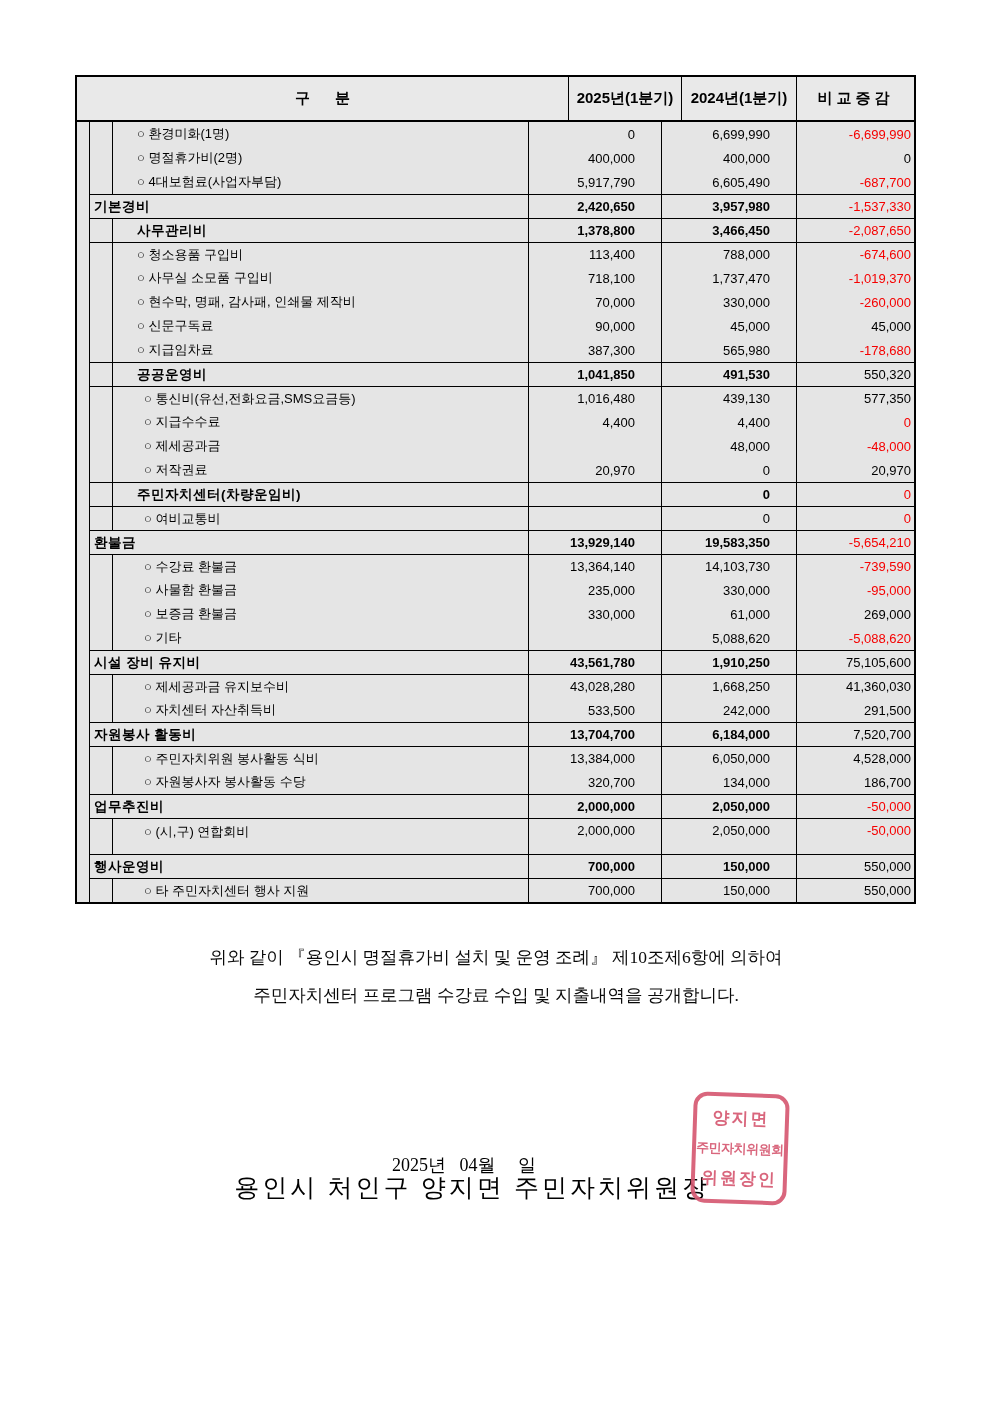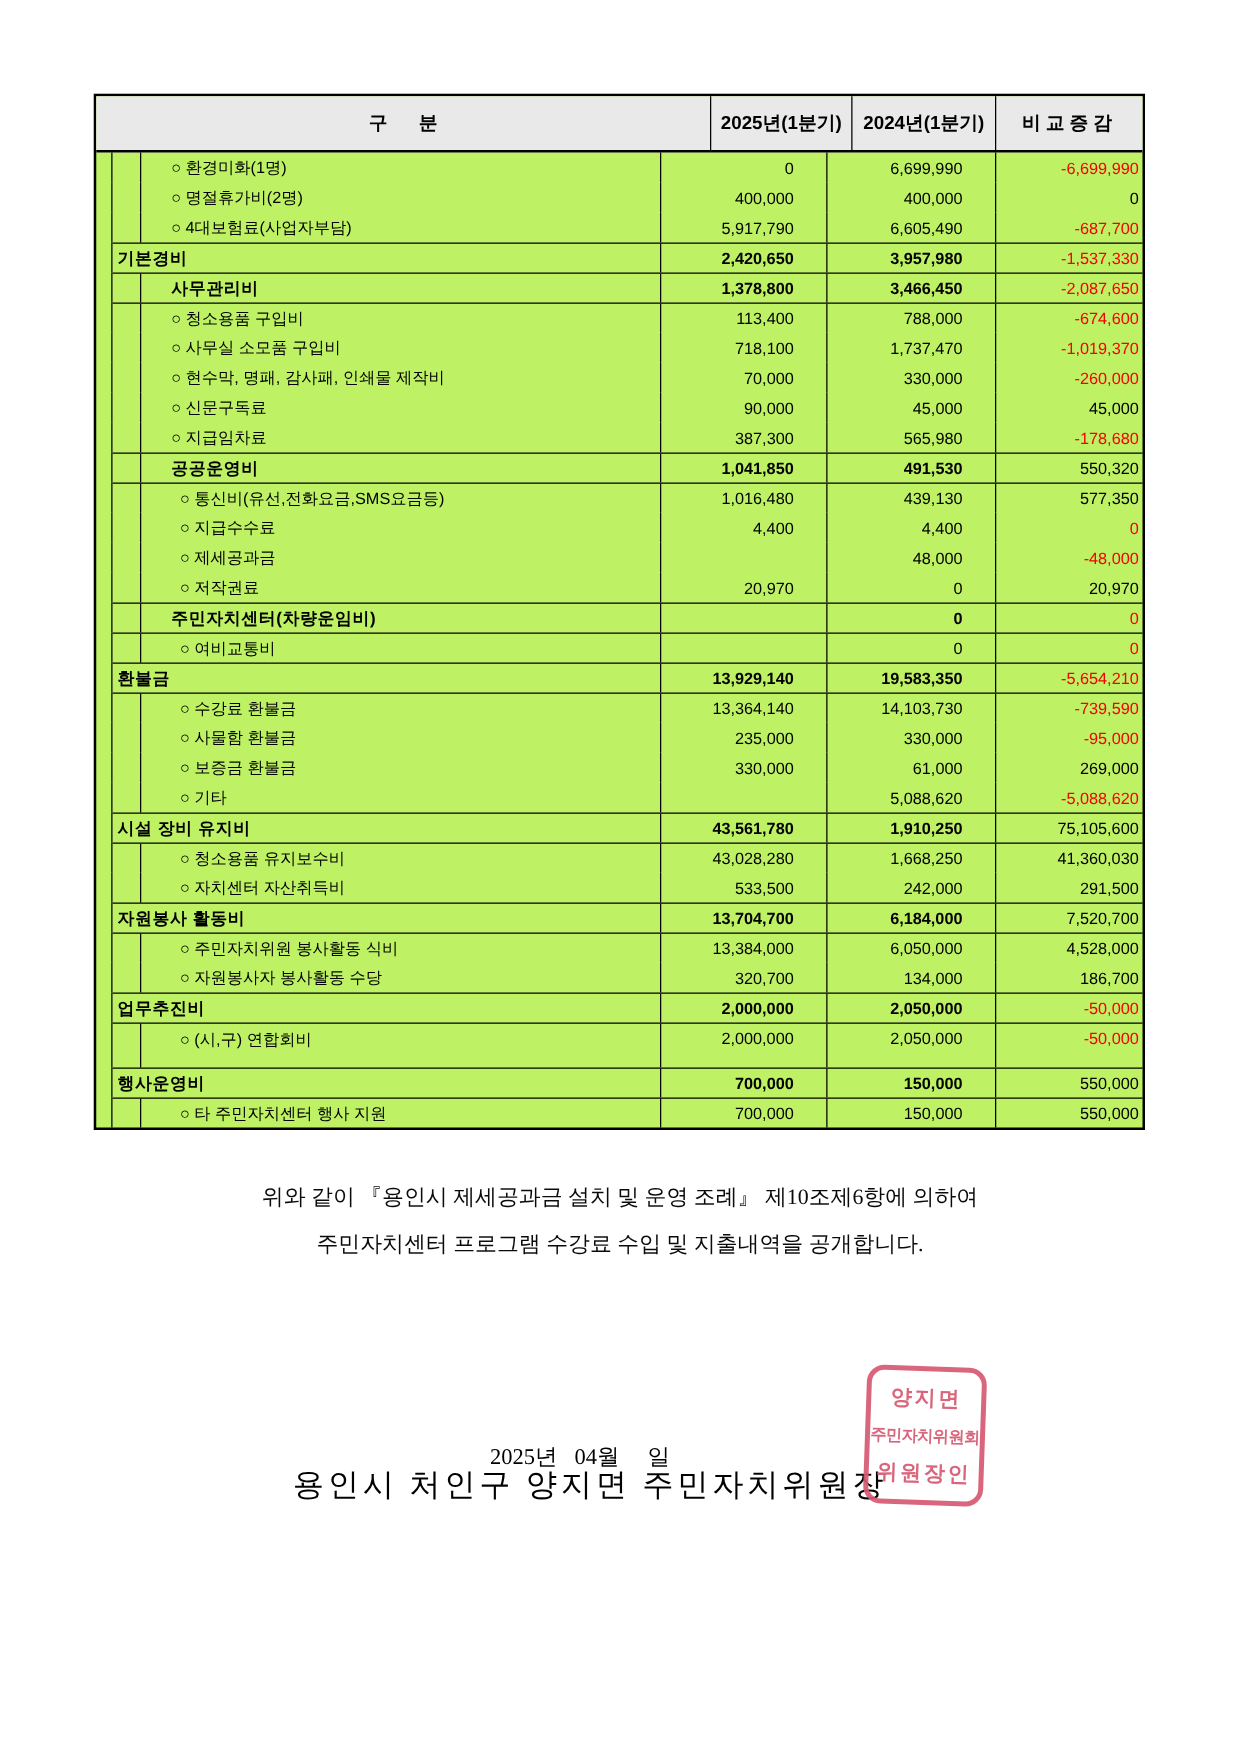--- a/index.html
+++ b/index.html
@@ -1,21 +1,21 @@
 <!DOCTYPE html>
 <html style="--neg: #f50000; --hdrbg: #e9e9e9; --stamp: #d65a72;"><head>
 <meta charset="utf-8">
 <style>
   * { margin:0; padding:0; box-sizing:border-box; }
   html,body { background:#ffffff; }
   body { width:992px; height:1403px; font-family:"Liberation Sans", sans-serif; color:#000; }
   .page { position:relative; width:992px; height:1403px; overflow:hidden; }
 
   
-  .ftable { position:absolute; left:75px; top:75px; width:841px; border:2px solid #000; background:#bef264; }
+  .ftable { position:absolute; left:75px; top:75px; width:841px; border:2px solid #000; background:#e5e5e5; }
 
   .thead { display:flex; height:45px; background:var(--hdrbg,#e9e9e9); border-bottom:2px solid #000; }
   .thead .hc { display:flex; align-items:center; justify-content:center; font-weight:bold; font-size:15px; white-space:pre; }
   .hc.hlabel { flex:1; }
   .hc.hc1 { width:113px; border-left:1px solid #000; }
   .hc.hc2 { width:115px; border-left:1px solid #000; }
   .hc.hc3 { width:118px; border-left:1px solid #000; letter-spacing:4px; }
 
   .trow { display:flex; height:24px; }
   .trow.tall { height:36px; }
@@ -295,21 +295,21 @@
         <div class="lbl">시설 장비 유지비</div>
         <div class="val c1">43,561,780</div>
         <div class="val c2">1,910,250</div>
         <div class="val c3">75,105,600</div>
       </div>
     </div>
         <div class="trow item2 sep">
       <div class="strip"></div>
       <div class="rest">
         <div class="ind"></div>
-        <div class="lbl">○ 청소용품 유지보수비</div>
+        <div class="lbl">○ 제세공과금 유지보수비</div>
         <div class="val c1">43,028,280</div>
         <div class="val c2">1,668,250</div>
         <div class="val c3">41,360,030</div>
       </div>
     </div>
         <div class="trow item2">
       <div class="strip"></div>
       <div class="rest">
         <div class="ind"></div>
         <div class="lbl">○ 자치센터 자산취득비</div>
@@ -385,21 +385,21 @@
         <div class="lbl">○ 타 주민자치센터 행사 지원</div>
         <div class="val c1">700,000</div>
         <div class="val c2">150,000</div>
         <div class="val c3">550,000</div>
       </div>
     </div>
       </div>
   </div>
 
   <div class="closing">
-    <div>위와 같이 『용인시 제세공과금 설치 및 운영 조례』 제10조제6항에 의하여</div>
+    <div>위와 같이 『용인시 명절휴가비 설치 및 운영 조례』 제10조제6항에 의하여</div>
     <div>주민자치센터 프로그램 수강료 수입 및 지출내역을 공개합니다.</div>
   </div>
 
   <div class="dateline">2025년   04월     일</div>
 
   <div class="signature">용인시 처인구 양지면 주민자치위원장</div>
 
   <div class="stamp">
     <div class="s1">양지면</div>
     <div class="s2">주민자치위원회</div>

